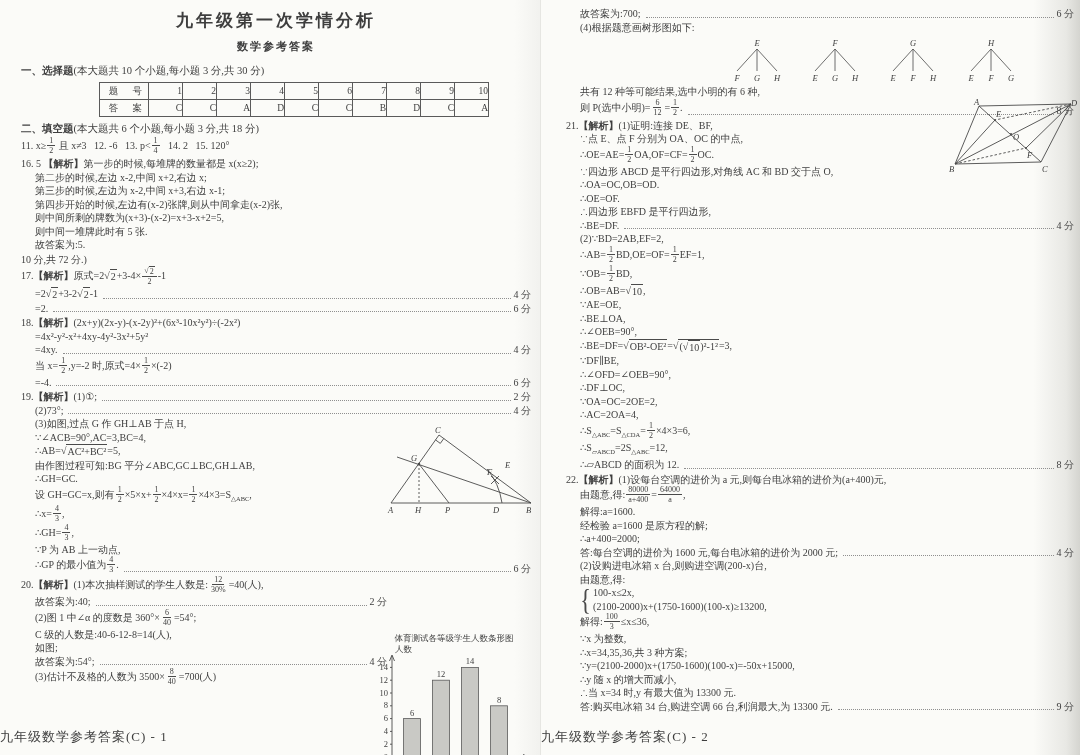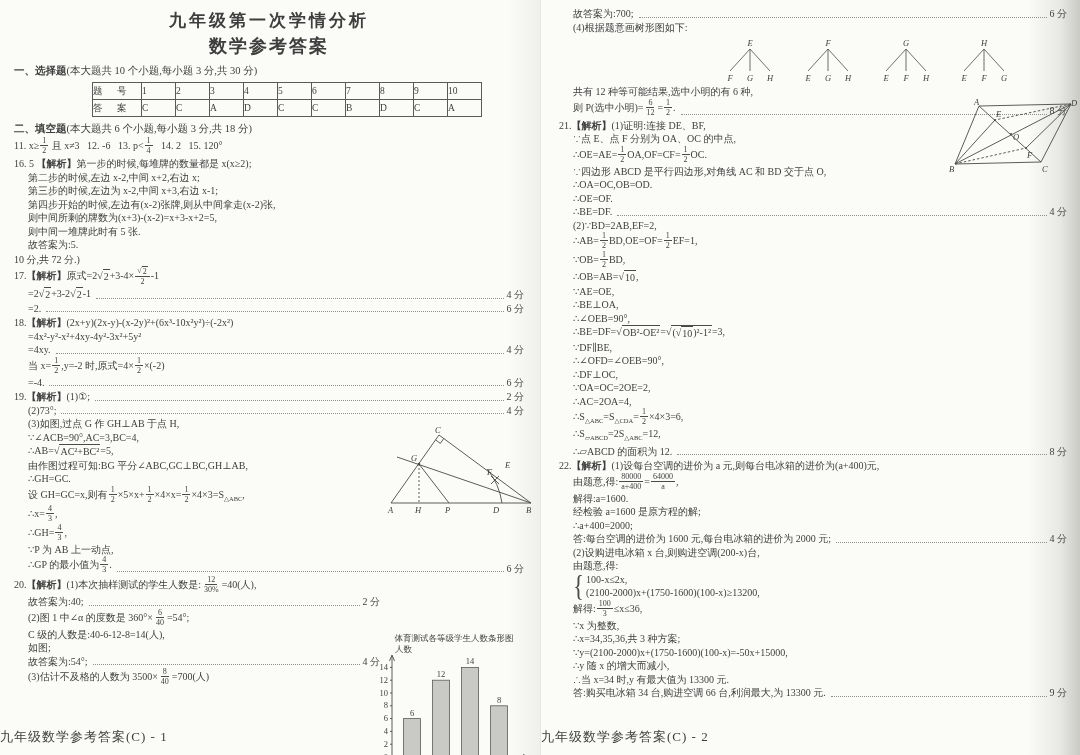--- a/index.html
+++ b/index.html
@@ -1,30 +1,30 @@
 <!DOCTYPE html>
 <html><head>
 <meta charset="utf-8">
 <style>
   html,body{margin:0;padding:0;background:#e9e9e6;}
   .canvas{position:relative;width:1080px;height:755px;overflow:hidden;
     font-family:"Liberation Serif","DejaVu Serif",serif;color:#3e3e3e;background:#f4f4f1;}
-  .page{position:absolute;top:0;width:540px;height:755px;background:#fbfbf8;}
+  .page{position:absolute;top:0;width:540px;height:755px;background:#fbfbf8;padding-left:7px;}
   #p1{left:0;background:linear-gradient(to right,#fbfbf8 0,#fbfbf8 94%,#efefec 100%);}
   #p2{left:540px;border-left:1px solid #e6e6e2;
       background:linear-gradient(to right,#fbfbf8 0,#fbfbf8 90%,#e8e8e4 96%,#c9c9c4 100%);}
   .content{padding:8px 16px 0 14px;position:relative;}
   #p2 .content{padding:7px 14px 0 18px;}
   .titles{text-align:center;margin:2px 0 6px 0;}
   .t1{font-size:17px;font-weight:bold;letter-spacing:3px;line-height:22px;}
-  .t2{font-size:18px;font-weight:bold;letter-spacing:2px;line-height:22px;margin-top:3px;}
+  .t2{font-size:11px;font-weight:bold;letter-spacing:2px;line-height:22px;margin-top:3px;}
   .hsec{font-size:10.5px;line-height:15px;margin-top:4px;}
   .bold{font-weight:bold;}
   table.ans{border-collapse:collapse;margin:4px 0 3px 78px;}
-  table.ans td{border:1px solid #5a5a5a;font-size:9.5px;text-align:left;
+  table.ans td{border:1px solid #5a5a5a;font-size:9.5px;text-align:right;
      width:33px;height:16px;padding:0;}
   table.ans td.lbl{width:48px;letter-spacing:6px;}
   .line{display:flex;align-items:flex-end;font-size:10px;line-height:13.5px;}
   .line .txt{white-space:pre-wrap;}
   .q{margin-top:1px;text-align:right;}
   .c{margin-left:14px;}
   .short{max-width:352px;justify-content:space-between;}
   .lead{flex:1 1 auto;border-bottom:1.7px dotted #8f8f8f;margin:0 3px 3px 5px;min-width:12px;}
   .score{white-space:nowrap;}
   .frac{display:inline-flex;flex-direction:column;align-items:center;vertical-align:middle;
@@ -354,20 +354,23 @@
           <div class="line c">
             <span class="txt">∵四边形 ABCD 是平行四边形,对角线 AC 和 BD 交于点 O,</span>
           </div>
           <div class="line c">
             <span class="txt">∴OA=OC,OB=OD.</span>
           </div>
           <div class="line c">
             <span class="txt">∴OE=OF.</span>
           </div>
           <div class="line c">
+            <span class="txt">∴四边形 EBFD 是平行四边形,</span>
+          </div>
+          <div class="line c">
             <span class="txt">∴BE=DF.</span>
             <span class="lead"></span>
             <span class="score">4 分</span>
           </div>
           <div class="line c">
             <span class="txt">(2)∵BD=2AB,EF=2,</span>
           </div>
           <div class="line c">
             <span class="txt">∴AB=<span class="frac"><span class="fnum">1</span><span class="fden">2</span></span>BD,OE=OF=<span class="frac"><span class="fnum">1</span><span class="fden">2</span></span>EF=1,</span>
           </div>

